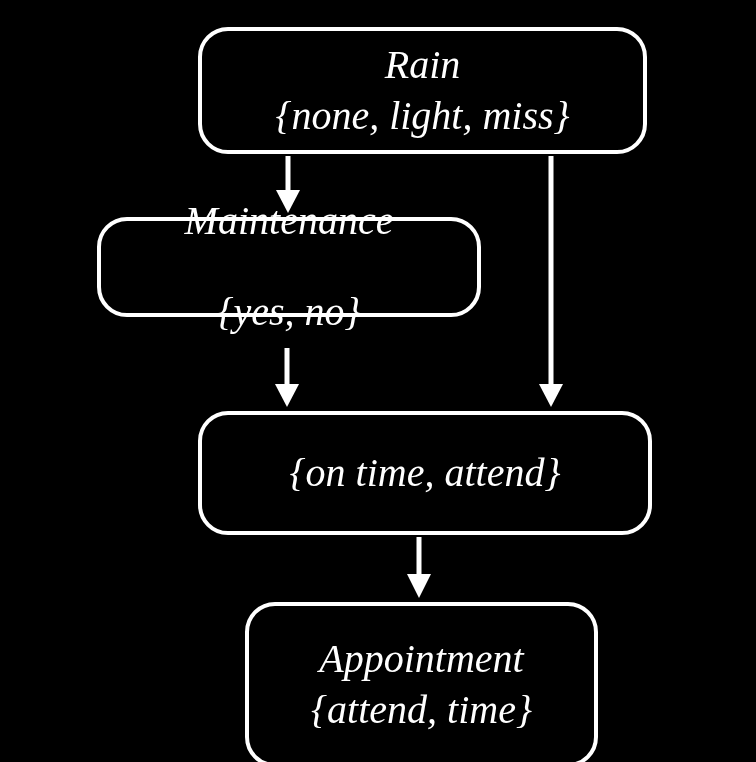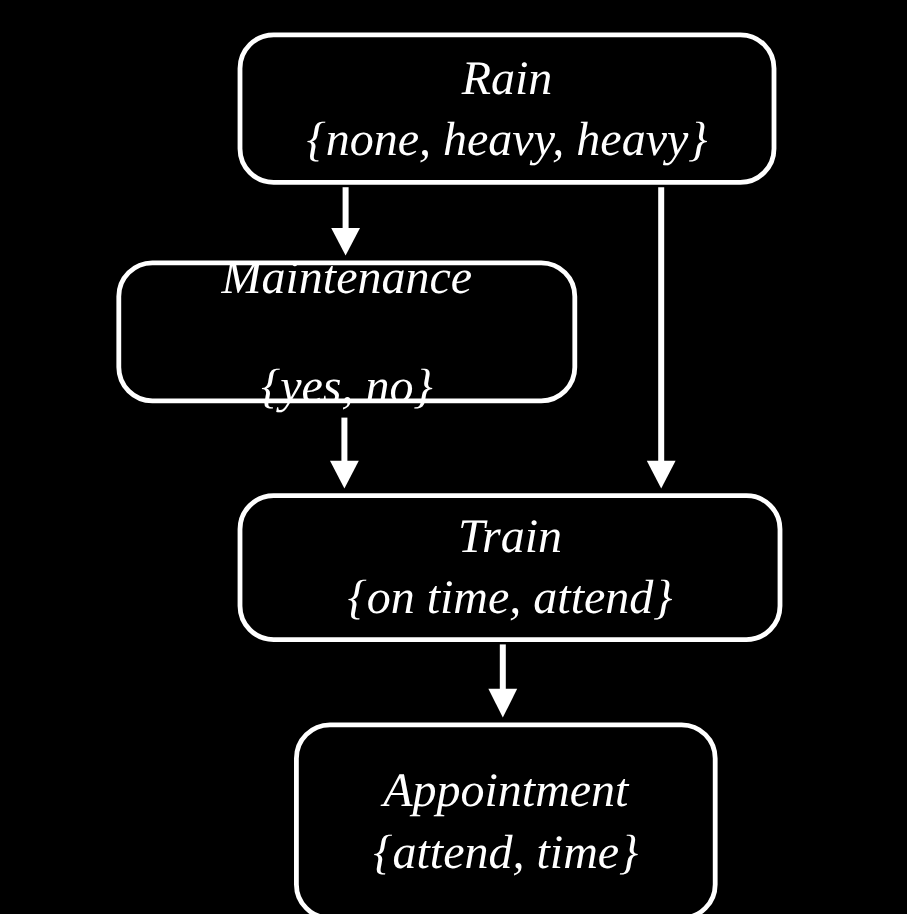--- a/index.html
+++ b/index.html
@@ -41,21 +41,21 @@
     display: flex;
     flex-direction: column;
     align-items: center;
     justify-content: center;
     text-align: center;
     font-style: italic;
     font-size: 40px;
     line-height: 1.27;
   }
   #node-rain        { left: 198px; top:  27px; width: 449px; height: 127px; }
-  #node-maintenance { left:  97px; top: 217px; width: 384px; height: 119px; gap: 40px; }
+  #node-maintenance { left:  97px; top: 217px; width: 384px; height: 100px; gap: 40px; }
   #node-train       { left: 198px; top: 411px; width: 454px; height: 124px; }
   #node-appointment { left: 245px; top: 602px; width: 353px; height: 165px; }
   .node-title, .node-values {
     white-space: nowrap;
   }
 </style>
 </head>
 <body>
 
 <div class="canvas">
@@ -78,30 +78,29 @@
     </g>
 
     <g>
       <line class="edge-line" x1="419" y1="537" x2="419" y2="576"></line>
       <polygon class="edge-head" points="407,574 431,574 419,598"></polygon>
     </g>
   </svg>
 
   <div class="node" id="node-rain">
     <div class="node-title">Rain</div>
-    <div class="node-values">{none, heavy, heavy}</div>
+    <div class="node-values">{none, light, miss}</div>
   </div>
 
   <div class="node" id="node-maintenance">
     <div class="node-title">Maintenance</div>
     <div class="node-values">{yes, no}</div>
   </div>
 
   <div class="node" id="node-train">
-    <div class="node-title">Train</div>
     <div class="node-values">{on time, attend}</div>
   </div>
 
   <div class="node" id="node-appointment">
     <div class="node-title">Appointment</div>
     <div class="node-values">{attend, time}</div>
   </div>
 
 </div>
 

